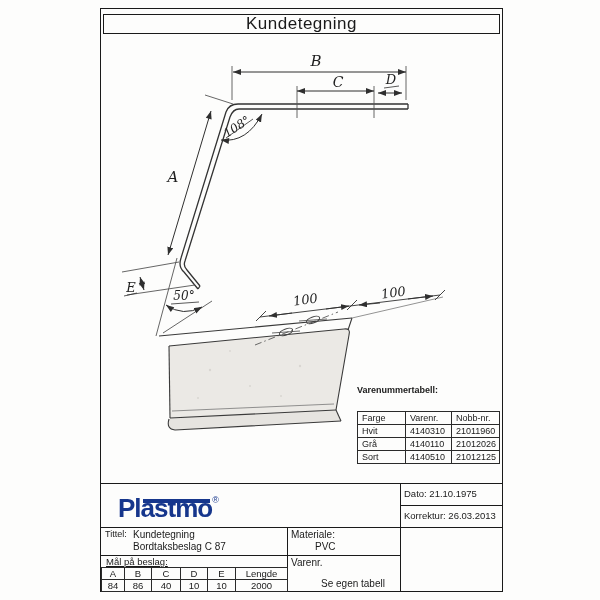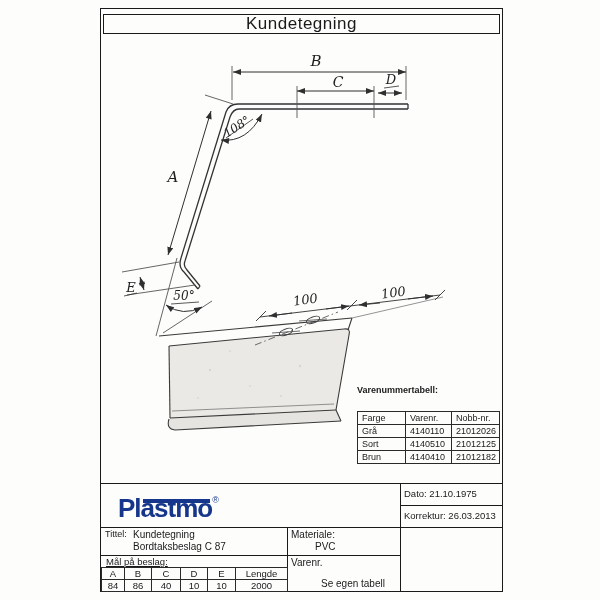--- a/index.html
+++ b/index.html
@@ -151,33 +151,33 @@
   <div class="abs vnt">
     <div class="vnt-label">Varenummertabell:</div>
     <table class="vnt-t">
       <tbody>
           <tr>
         <td class="c0">Farge</td>
         <td class="c1">Varenr.</td>
         <td class="c2">Nobb-nr.</td>
       </tr>
       <tr>
+        <td>Hvit</td>
+        <td>4140310</td>
+        <td>21011960</td>
+      </tr>
+      <tr>
         <td>Grå</td>
         <td>4140110</td>
         <td>21012026</td>
       </tr>
       <tr>
         <td>Sort</td>
         <td>4140510</td>
         <td>21012125</td>
-      </tr>
-      <tr>
-        <td>Brun</td>
-        <td>4140410</td>
-        <td>21012182</td>
       </tr>
     </tbody>
       </table>
   </div>
 
   <div class="abs hline" style="left:101px;top:483px;width:401px;"></div>
   <div class="abs vline" style="left:400px;top:483px;height:109px;"></div>
   <div class="abs hline" style="left:400px;top:505px;width:102px;"></div>
   <div class="abs hline" style="left:101px;top:527px;width:401px;"></div>
   <div class="abs hline" style="left:101px;top:555px;width:299px;"></div>

